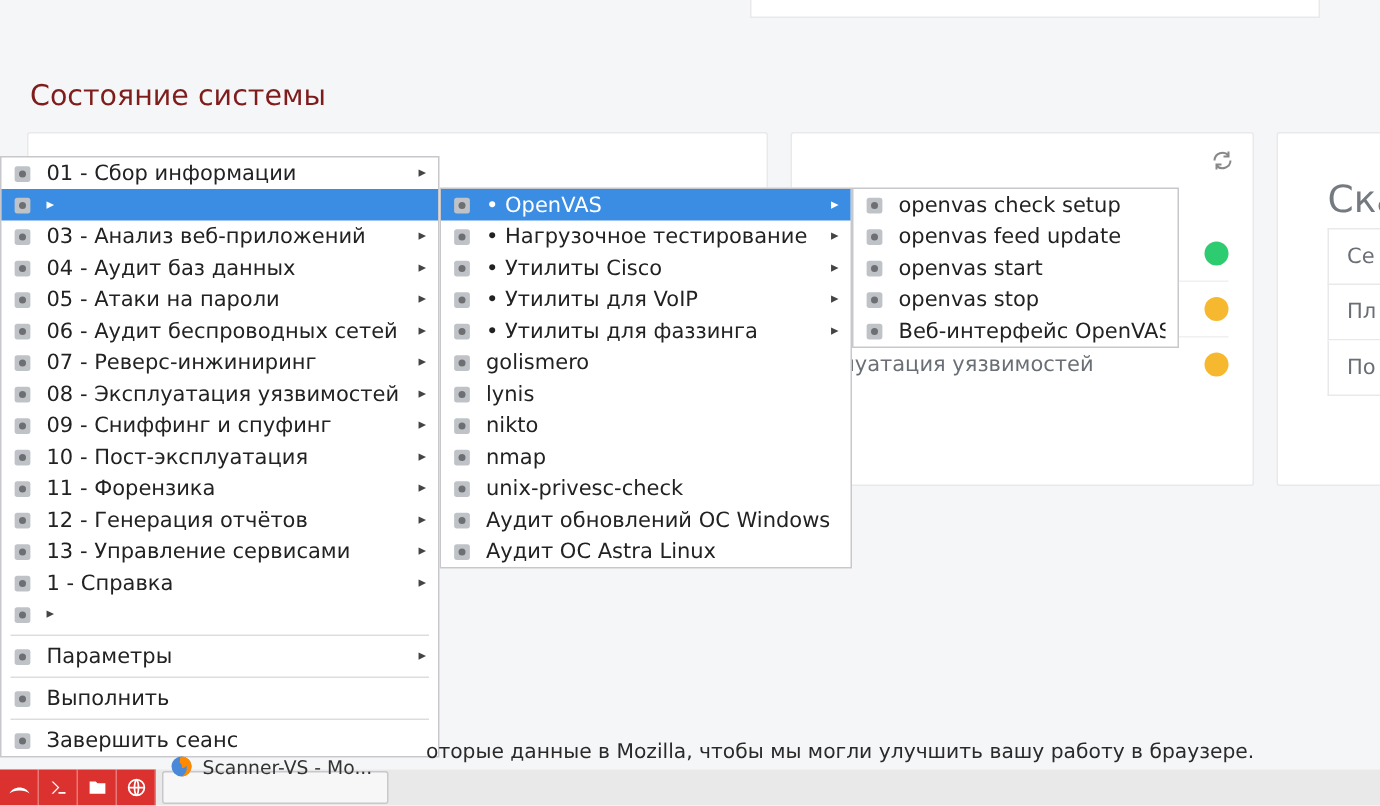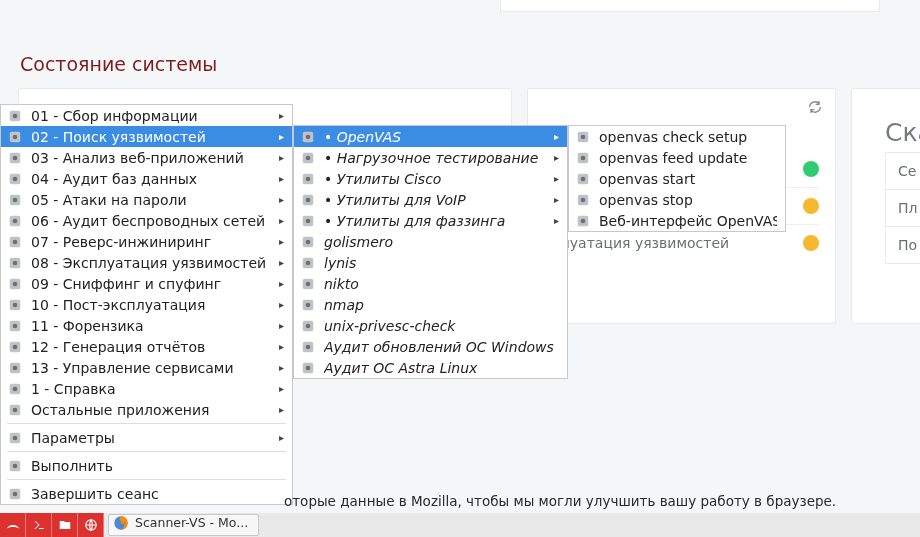--- a/index.html
+++ b/index.html
@@ -35,30 +35,30 @@
 
 .menu { position: absolute; left: 0; top: 104px; width: 293px; background: #fff; border: 1px solid #c8c8cc; font-size: 14px; color: #222; }
 .menu-item { display: flex; align-items: center; gap: 8px; padding: 2px 8px 2px 6px; height: 21px; white-space: nowrap; }
 .menu-item .ico { width: 16px; height: 16px; display: inline-flex; align-items: center; justify-content: center; flex: 0 0 16px; }
 .menu-item .lbl { flex: 1 1 auto; overflow: hidden; }
 .menu-item .arr { flex: 0 0 auto; color: #444; font-size: 10px; }
 .menu-item.selected { background: #3b8de3; color: #fff; }
 .menu-item.selected .arr { color: #fff; }
 .menu .sep { height: 1px; background: #ddd; margin: 3px 6px; }
 
-.submenu1 { position: absolute; left: 293px; top: 125px; width: 275px; background: #fff; border: 1px solid #c8c8cc; font-size: 14px; color: #222; font-style: italic; }
+.submenu1 { position: absolute; left: 293px; top: 125px; width: 275px; background: #fff; border: 1px solid #c8c8cc; font-size: 14px; color: #222; }
 .submenu2 { position: absolute; left: 568px; top: 125px; width: 218px; background: #fff; border: 1px solid #c8c8cc; font-size: 14px; color: #222; }
 
 
 .notice { position: absolute; left: 284px; top: 493px; font-size: 13.5px; color: #2a2a2a; text-align: center; }
 
 
 .taskbar { position: absolute; left: 0; bottom: 0; width: 100%; height: 24px; background: #e9e9ea; display: flex; align-items: center; }
 .tb-btn { width: 26px; height: 24px; background: #dc322f; color: #fff; display: inline-flex; align-items: center; justify-content: center; border-right: 1px solid rgba(255,255,255,.35); }
-.tb-task { display: inline-flex; align-items: flex-start; gap: 6px; background: #f7f7f7; border: 1px solid #c8c8cc; height: 22px; padding: 0 10px 4px 4px; margin-left: 4px; font-size: 12.5px; color: #333; border-radius: 2px; }
+.tb-task { display: inline-flex; align-items: flex-end; gap: 6px; background: #f7f7f7; border: 1px solid #c8c8cc; height: 22px; padding: 0 10px 16px 4px; margin-left: 4px; font-size: 12.5px; color: #333; border-radius: 2px; }
 .ff { width: 16px; height: 16px; }
 
 
 svg { display: block; }
 </style>
 </head>
 <body>
 
 <div class="top-frag"></div>
 
@@ -108,21 +108,20 @@
       <span class="lbl">01 - Сбор информации</span>
       <span class="arr">▸</span>
     </div>
     <div class="menu-item selected">
       <span class="ico">
         <svg width="14" height="14" viewBox="0 0 24 24">
           <rect x="3" y="3" width="18" height="18" rx="3" fill="#bfc3c7"></rect>
           <circle cx="12" cy="12" r="4" fill="#6d6f72"></circle>
         </svg>
       </span>
-      <span class="lbl">02 - Поиск уязвимостей</span>
       <span class="arr">▸</span>
     </div>
     <div class="menu-item">
       <span class="ico">
         <svg width="14" height="14" viewBox="0 0 24 24">
           <rect x="3" y="3" width="18" height="18" rx="3" fill="#bfc3c7"></rect>
           <circle cx="12" cy="12" r="4" fill="#6d6f72"></circle>
         </svg>
       </span>
       <span class="lbl">03 - Анализ веб-приложений</span>
@@ -238,21 +237,20 @@
       <span class="lbl">1 - Справка</span>
       <span class="arr">▸</span>
     </div>
     <div class="menu-item">
       <span class="ico">
         <svg width="14" height="14" viewBox="0 0 24 24">
           <rect x="3" y="3" width="18" height="18" rx="3" fill="#bfc3c7"></rect>
           <circle cx="12" cy="12" r="4" fill="#6d6f72"></circle>
         </svg>
       </span>
-      <span class="lbl">Остальные приложения</span>
       <span class="arr">▸</span>
     </div>
     <div class="sep"></div>
     <div class="menu-item">
       <span class="ico">
         <svg width="14" height="14" viewBox="0 0 24 24">
           <rect x="3" y="3" width="18" height="18" rx="3" fill="#bfc3c7"></rect>
           <circle cx="12" cy="12" r="4" fill="#6d6f72"></circle>
         </svg>
       </span>

